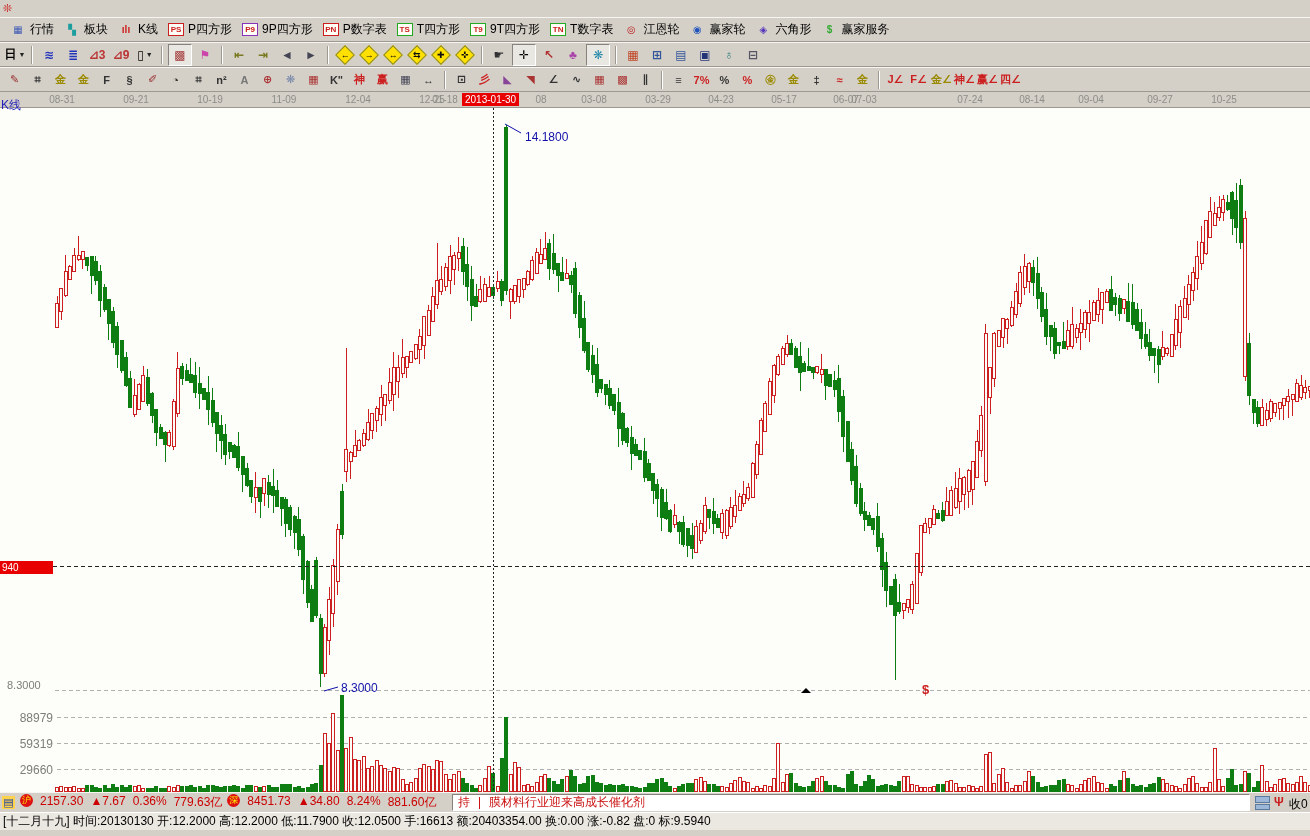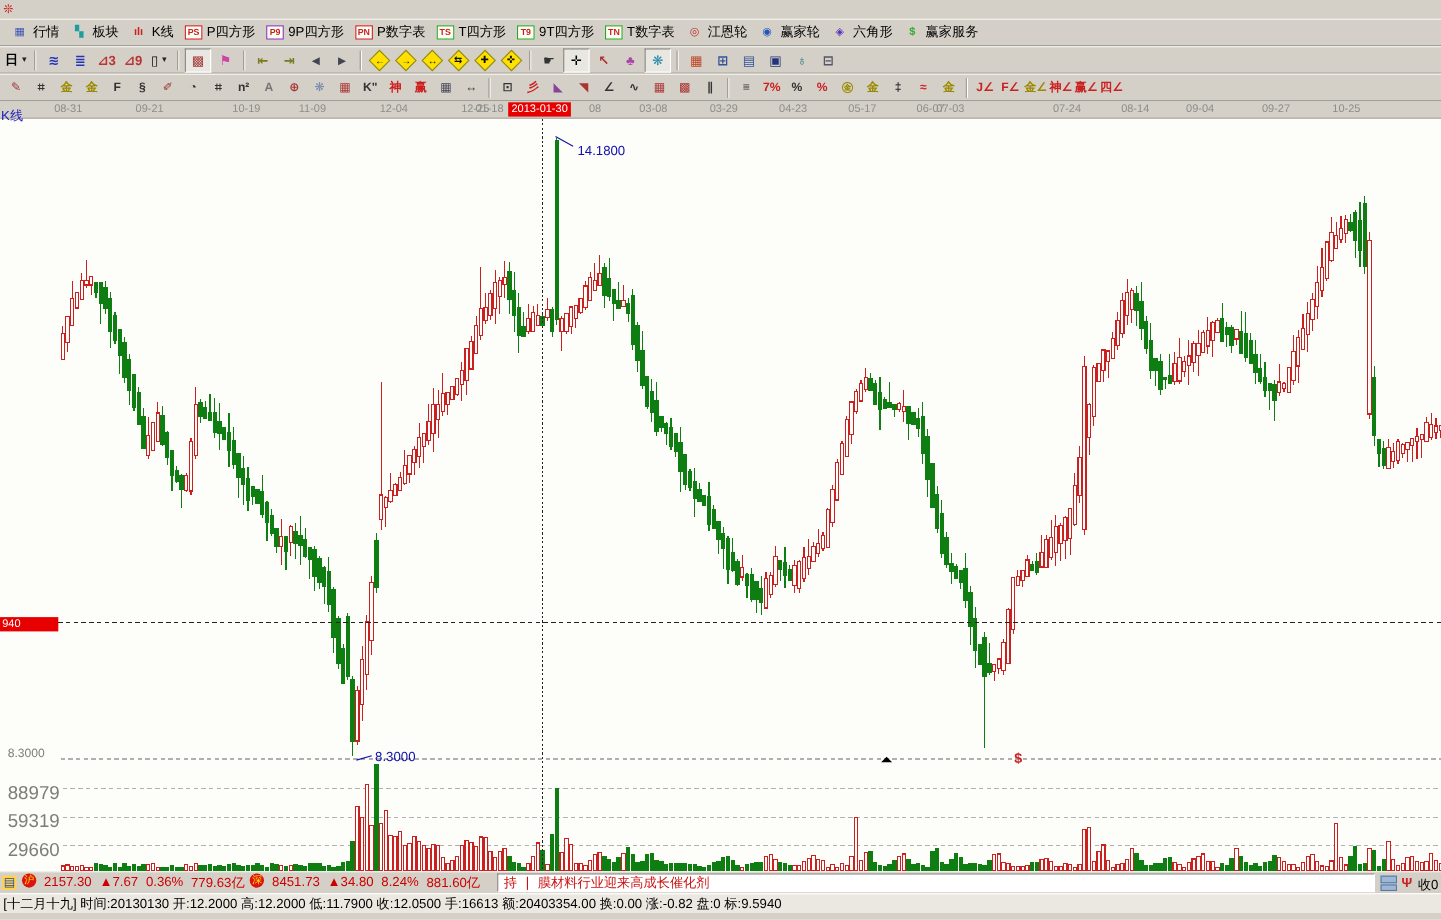--- a/index.html
+++ b/index.html
@@ -30,21 +30,21 @@
   .dstrip{position:absolute;left:0;top:92px;width:1310px;height:16px;background:#d4d0c8;border-bottom:1px solid #9d9992;
           font-size:10px;color:#8d8d88;box-sizing:border-box;}
   .dlabel{position:absolute;top:2px;transform:translateX(-50%);white-space:nowrap;}
   .dhigh{position:absolute;top:1px;height:13px;line-height:13px;background:#e80000;color:#fff;padding:0 3px;font-size:10px;}
   
   .chart{position:absolute;left:0;top:108px;width:1310px;height:684px;background:#fdfdf9;}
   .klabel{position:absolute;left:1px;top:97px;color:#2222bb;font-size:12px;z-index:6;}
   .ptag{position:absolute;left:0;top:453px;width:53px;height:13px;background:#e80000;color:#fff;
         font-size:10px;line-height:13px;padding-left:2px;box-sizing:border-box;z-index:5;}
   .plow{position:absolute;left:7px;top:571px;font-size:11px;color:#7d7d7a;z-index:5;}
-  .vtick{position:absolute;left:7px;width:46px;text-align:right;font-size:17px;color:#7d7d7a;z-index:5;}
+  .vtick{position:absolute;left:7px;width:46px;text-align:right;font-size:12px;color:#7d7d7a;z-index:5;}
   
   .sbar1{position:absolute;left:0;top:792px;width:1310px;height:20px;background:#d4d0c8;border-top:1px solid #f6f5f1;
          display:flex;align-items:center;font-size:12px;box-sizing:border-box;}
   .qicon{width:13px;height:13px;margin-left:2px;background:#ffd34d;color:#2244aa;font-size:11px;line-height:13px;text-align:center;}
   .badge{width:13px;height:13px;border-radius:50%;background:#dd1111;color:#ffee00;font-size:9px;
          display:inline-flex;align-items:center;justify-content:center;flex:none;}
   .quote{color:#cc0000;display:inline-flex;gap:7px;margin:0 0 0 5px;white-space:nowrap;}
   .newsbox{position:absolute;left:452px;top:1px;width:798px;height:17px;box-sizing:border-box;background:#fff;
            border:1px solid;border-color:#87837c #fff #fff #87837c;color:#cc1111;font-size:12px;
            display:flex;align-items:center;gap:9px;padding-left:5px;overflow:hidden;white-space:nowrap;}
@@ -215,21 +215,21 @@
     <span class="sbtn small" style="color: rgb(154, 138, 0);">金∠</span>
     <span class="sbtn small" style="color: rgb(204, 32, 32);">神∠</span>
     <span class="sbtn small" style="color: rgb(204, 32, 32);">赢∠</span>
     <span class="sbtn small" style="color: rgb(204, 32, 32);">四∠</span>
   </div>
 
 <div class="dstrip" id="date-strip">
   <div class="dhigh" id="date-high" style="left: 462px;">2013-01-30</div>
 <span class="dlabel" style="left: 62px;">08-31</span>
     <span class="dlabel" style="left: 136px;">09-21</span>
-    <span class="dlabel" style="left: 224px;">10-19</span>
+    <span class="dlabel" style="left: 210px;">10-19</span>
     <span class="dlabel" style="left: 284px;">11-09</span>
     <span class="dlabel" style="left: 358px;">12-04</span>
     <span class="dlabel" style="left: 432px;">12-25</span>
     <span class="dlabel" style="left: 445px;">01-18</span>
     <span class="dlabel" style="left: 541px;">08</span>
     <span class="dlabel" style="left: 594px;">03-08</span>
     <span class="dlabel" style="left: 658px;">03-29</span>
     <span class="dlabel" style="left: 721px;">04-23</span>
     <span class="dlabel" style="left: 784px;">05-17</span>
     <span class="dlabel" style="left: 846px;">06-07</span>

